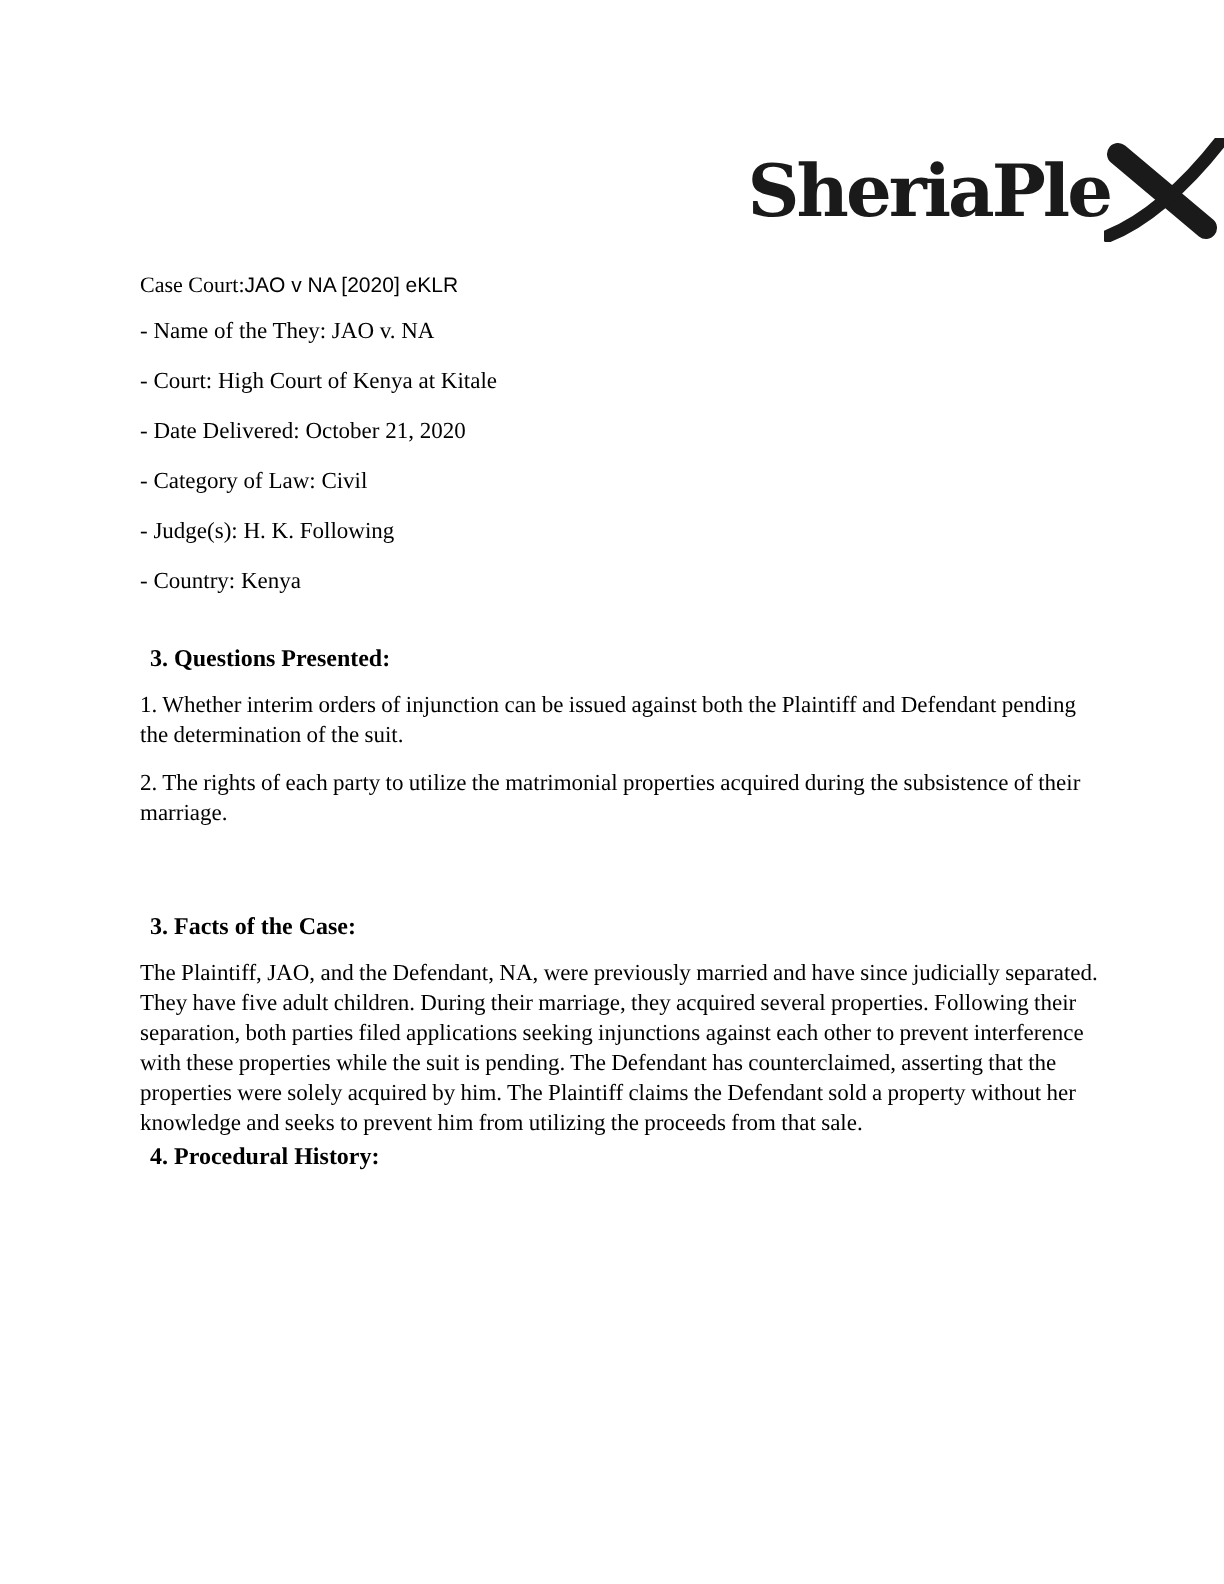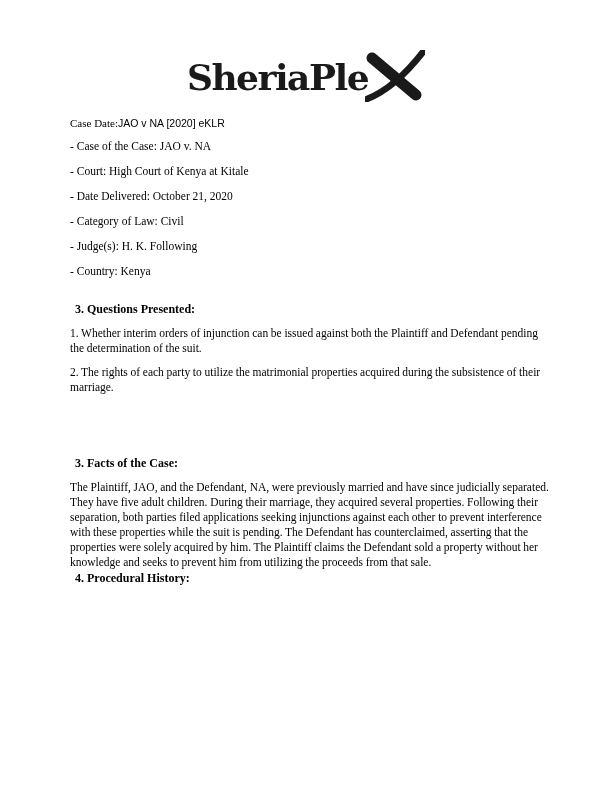--- a/index.html
+++ b/index.html
@@ -11,22 +11,22 @@
     position: relative;
     width: 612px;
     height: 792px;
     background: #ffffff;
     color: #000000;
     font-family: "Liberation Serif", "DejaVu Serif", serif;
     overflow: hidden;
   }
   
   .logo {
-    padding-top: 59px;
-    text-align: center;
+    padding-top: 78px;
+    text-align: right;
     white-space: nowrap;
   }
   .logo-text {
     display: inline-block;
     font-family: "DejaVu Serif", "Liberation Serif", serif;
     font-weight: bold;
     font-size: 36px;
     line-height: 37px;
     letter-spacing: -1.5px;
     color: #1a1a1a;
@@ -57,21 +57,21 @@
   }
   h2 {
     margin: 0;
     padding-left: 5px;
     font-size: 12px;
     line-height: 16px;
     font-weight: bold;
   }
   .h-case-info    { margin-top: 52px; }
   .h-questions    { margin-top: 22px; }
-  .h-facts        { margin-top: 60px; }
+  .h-facts        { margin-top: 40px; }
   .h-procedural   { }
   .info-item {
     margin: 10px 0 0 0;
     font-size: 11.5px;
     line-height: 15px;
   }
   .info-item.first { margin-top: 9px; }
   .para {
     margin: 9px 0 0 0;
     font-size: 11.5px;
@@ -88,26 +88,26 @@
   <div class="logo">
     <span class="logo-text">SheriaPle</span><span class="logo-x">
       <svg width="60" height="52" viewBox="0 0 60 52" xmlns="http://www.w3.org/2000/svg">
         <path d="M7 8 L51 45" stroke="#1a1a1a" stroke-width="11" stroke-linecap="round" fill="none"></path>
         <path d="M2 49 C20 42 40 25 58 2" stroke="#1a1a1a" stroke-width="6.5" stroke-linecap="round" fill="none"></path>
       </svg>
     </span>
   </div>
 
   <p class="case-brief">
-    <span>Case Date:</span><span class="sans">JAO v NA [2020] eKLR</span>
+    <span>Case Court:</span><span class="sans">JAO v NA [2020] eKLR</span>
   </p>
 
   <div class="content">
 
-    <p class="info-item first">- Case of the Case: JAO v. NA</p>
+    <p class="info-item first">- Name of the They: JAO v. NA</p>
     <p class="info-item">- Court: High Court of Kenya at Kitale</p>
     <p class="info-item">- Date Delivered: October 21, 2020</p>
     <p class="info-item">- Category of Law: Civil</p>
     <p class="info-item">- Judge(s): H. K. Following</p>
     <p class="info-item">- Country: Kenya</p>
 
     <h2 class="h-questions">3. Questions Presented:</h2>
     <p class="para">1. Whether interim orders of injunction can be issued against both the Plaintiff and Defendant pending the determination of the suit.</p>
     <p class="para">2. The rights of each party to utilize the matrimonial properties acquired during the subsistence of their marriage.</p>
 

